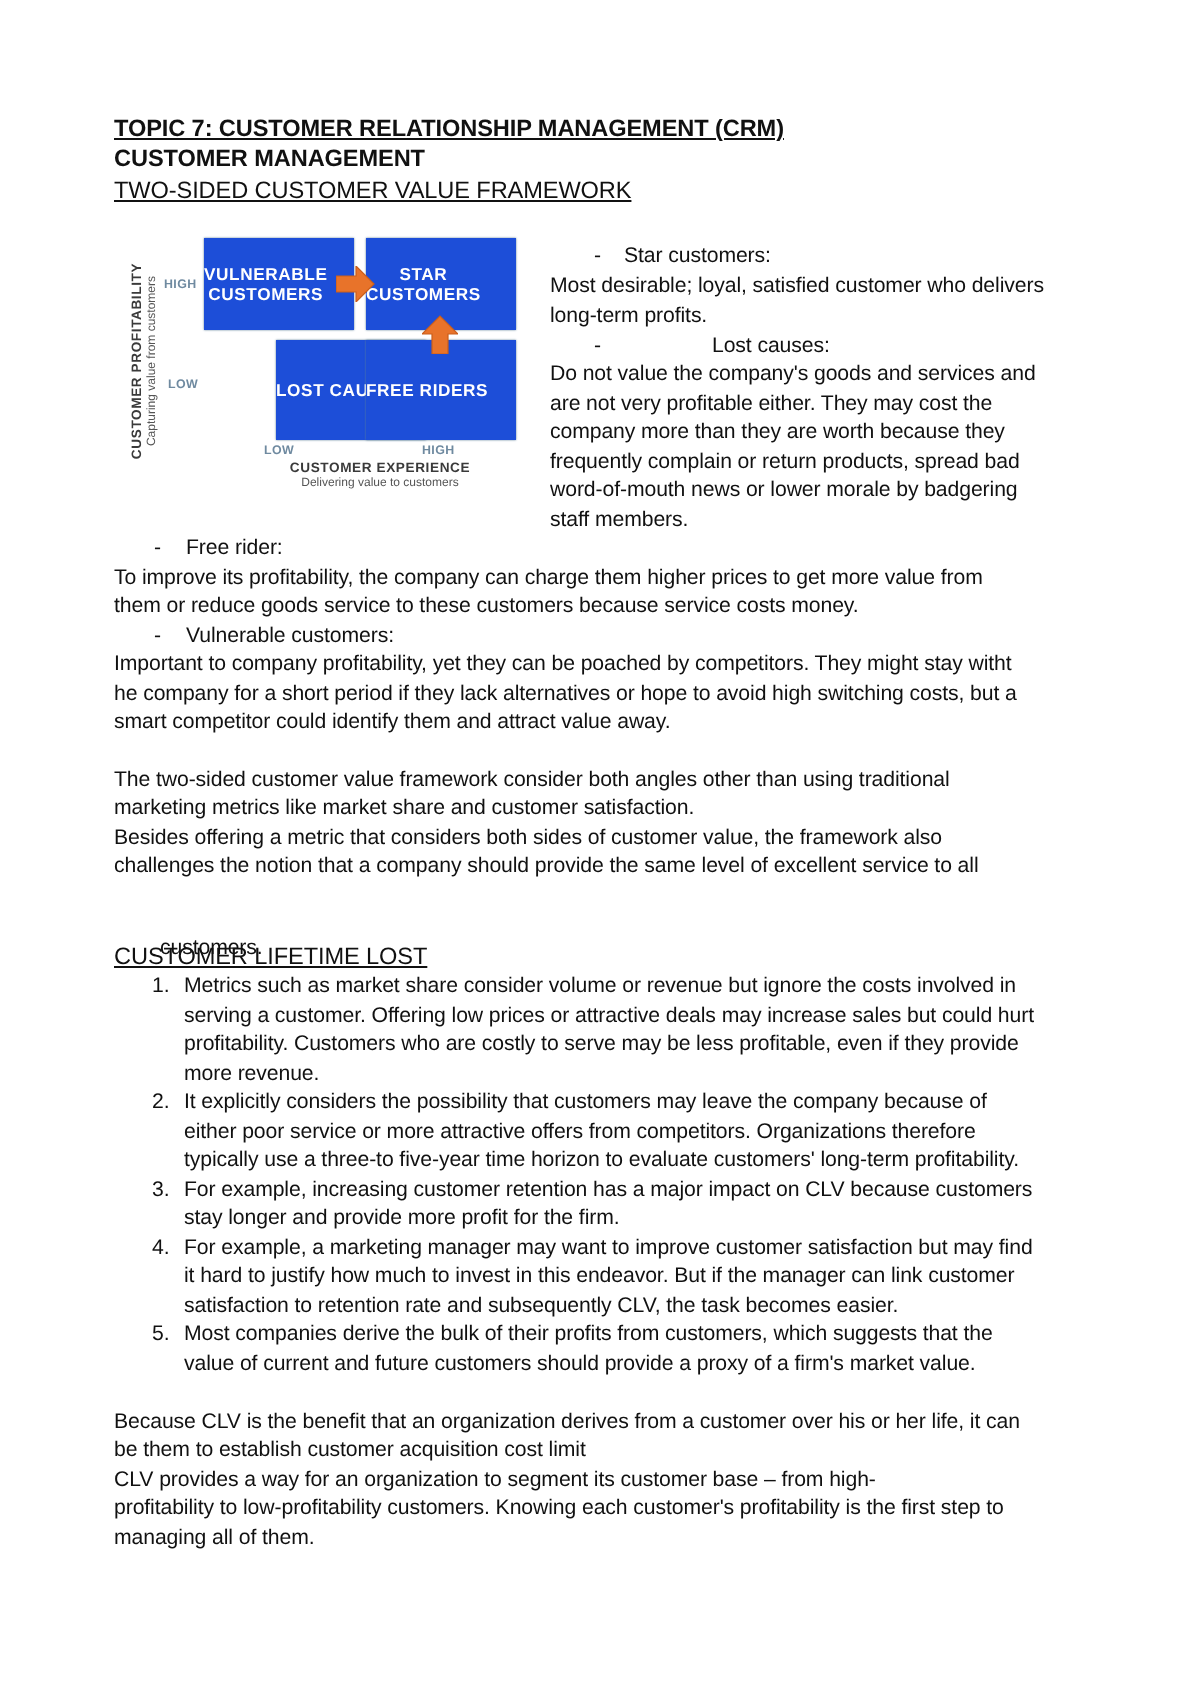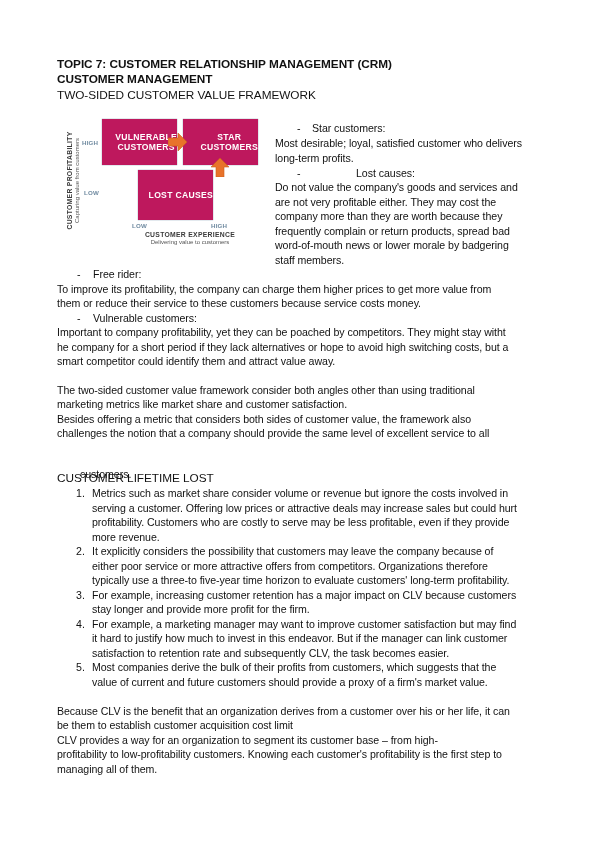--- a/index.html
+++ b/index.html
@@ -1,29 +1,29 @@
 <!DOCTYPE html>
 <html><head>
 <meta charset="utf-8">
 <style>
   html, body { margin: 0; padding: 0; background: #ffffff; }
   body { width: 600px; height: 848px; position: relative; overflow: hidden;
          font-family: "Liberation Sans", sans-serif; color: #111; }
   .line { position: absolute; white-space: nowrap; font-size: 10.6px; line-height: 13px; letter-spacing: -0.05px; }
   .h { font-weight: bold; font-size: 11.8px; line-height: 14px; }
-  .u { }
+  .u { text-decoration: underline; }
   .sec { font-size: 11.8px; line-height: 14px; }
   .dash { position: absolute; font-size: 10.6px; line-height: 13px; }
   .num { position: absolute; font-size: 10.6px; line-height: 13px; }
 
   
   #diagram { position: absolute; left: 60px; top: 113px; width: 210px; height: 140px; }
-  .box { position: absolute; background: #be185d; color: #fff; font-weight: bold;
+  .box { position: absolute; background: #1d4ed8; color: #fff; font-weight: bold;
          font-size: 8.6px; line-height: 10px; text-align: center; display: flex;
-         align-items: center; justify-content: flex-end; letter-spacing: 0.3px;
+         align-items: center; justify-content: flex-start; letter-spacing: 0.3px;
          box-shadow: 0 0 1px #5d7f99; }
   .ax { position: absolute; color: #6f8aa0; font-size: 6.2px; font-weight: bold; letter-spacing: 0.2px; }
   .yaxis { position: absolute; left: -42px; top: 60px; width: 110px; transform: rotate(-90deg);
            text-align: center; color: #3a3a3a; }
   .yaxis .t1 { font-size: 6.8px; font-weight: bold; letter-spacing: 0.3px; line-height: 8px; display: block; }
   .yaxis .t2 { font-size: 6px; line-height: 7px; display: block; color: #555; }
   .xaxis { position: absolute; left: 42px; top: 117px; width: 216px; text-align: center; color: #3a3a3a; }
   .xaxis .t1 { font-size: 6.8px; font-weight: bold; letter-spacing: 0.3px; display: block; line-height: 8px; }
   .xaxis .t2 { font-size: 6px; display: block; color: #555; line-height: 7px; }
   .arrow { position: absolute; }
@@ -47,20 +47,23 @@
     <span style="white-space:pre-line;">VULNERABLE
 CUSTOMERS</span>
   </div>
   <div class="box" style="left:123px; top:6px; width:75px; height:46px;">
     <span style="white-space:pre-line;">STAR
 CUSTOMERS</span>
   </div>
   <div class="box" style="left:42px; top:57px; width:75px; height:50px;margin-left:36px;">
     <span>LOST CAUSES</span>
   </div>
+  <div class="box" style="left:123px; top:57px; width:75px; height:50px;">
+    <span>FREE RIDERS</span>
+  </div>
 
   <svg class="arrow" style="left:108px; top:20px;" width="20" height="18" viewBox="0 0 20 18">
     <polygon points="0,5 10,5 10,0 19,9 10,18 10,13 0,13" fill="#e8732a" stroke="#c95e1c" stroke-width="0.6"></polygon>
   </svg>
   <svg class="arrow" style="left:151px; top:44px;" width="18" height="20" viewBox="0 0 18 20">
     <polygon points="5,20 5,10 0,10 9,1 18,10 13,10 13,20" fill="#e8732a" stroke="#c95e1c" stroke-width="0.6"></polygon>
   </svg>
 
   <div class="ax" style="left:72px; top:109px;">LOW</div>
   <div class="ax" style="left:151px; top:109px;">HIGH</div>
@@ -79,21 +82,21 @@
 <div class="line" style="left:275px; top:181px;">Do not value the company's goods and services and</div>
 <div class="line" style="left:275px; top:196px;">are not very profitable either. They may cost the</div>
 <div class="line" style="left:275px; top:210px;">company more than they are worth because they</div>
 <div class="line" style="left:275px; top:225px;">frequently complain or return products, spread bad</div>
 <div class="line" style="left:275px; top:239px;">word-of-mouth news or lower morale by badgering</div>
 <div class="line" style="left:275px; top:254px;">staff members.</div>
 
 <span class="dash" style="left:77px; top:268px;">-</span>
 <div class="line" style="left:93px; top:268px;">Free rider:</div>
 <div class="line" style="left:57px; top:283px;">To improve its profitability, the company can charge them higher prices to get more value from</div>
-<div class="line" style="left:57px; top:297px;">them or reduce their service to these customers because service costs money.</div>
+<div class="line" style="left:57px; top:297px;">them or reduce goods service to these customers because service costs money.</div>
 
 <span class="dash" style="left:77px; top:312px;">-</span>
 <div class="line" style="left:93px; top:312px;">Vulnerable customers:</div>
 <div class="line" style="left:57px; top:326px;">Important to company profitability, yet they can be poached by competitors. They might stay witht</div>
 <div class="line" style="left:57px; top:341px;">he company for a short period if they lack alternatives or hope to avoid high switching costs, but a</div>
 <div class="line" style="left:57px; top:355px;">smart competitor could identify them and attract value away.</div>
 
 <div class="line" style="left:57px; top:384px;">The two-sided customer value framework consider both angles other than using traditional</div>
 <div class="line" style="left:57px; top:398px;">marketing metrics like market share and customer satisfaction.</div>
 <div class="line" style="left:57px; top:413px;">Besides offering a metric that considers both sides of customer value, the framework also</div>

